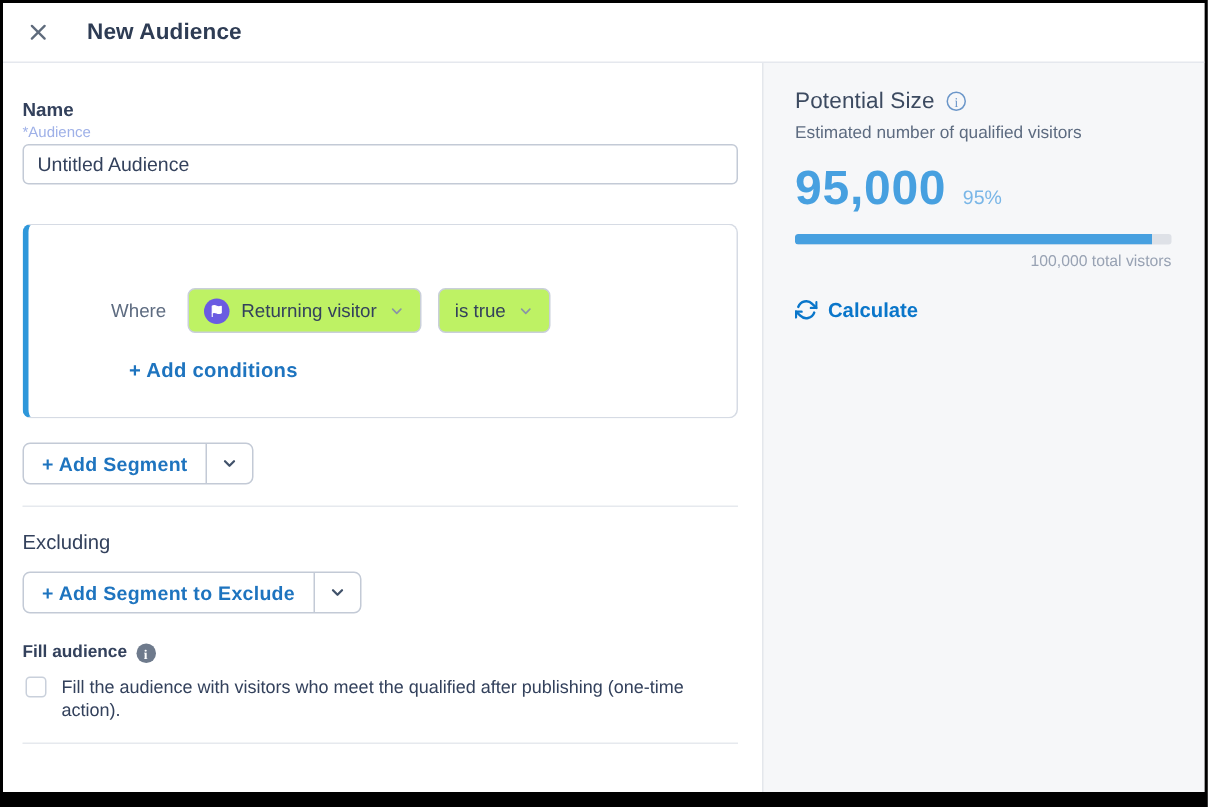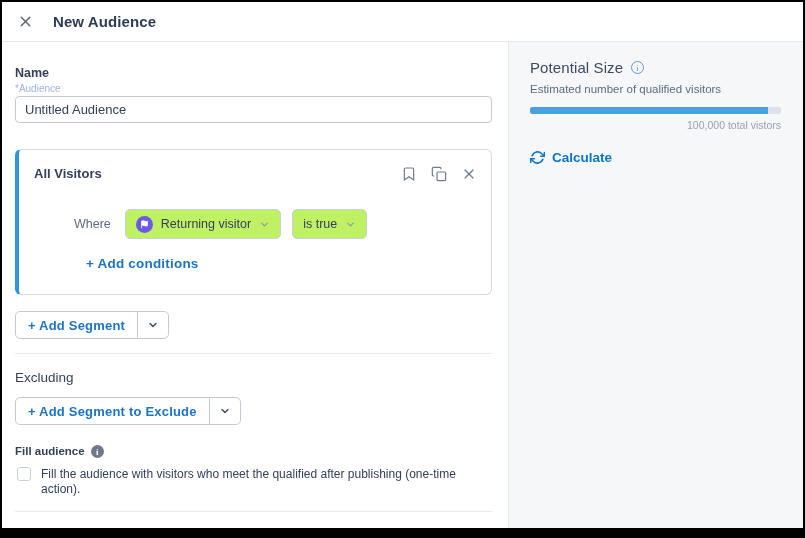--- a/index.html
+++ b/index.html
@@ -6,21 +6,21 @@
   html,body { background:#111; }
   body { font-family:"Liberation Sans", sans-serif; }
 
   .frame { position:relative; width:805px; height:538px; background:#000; overflow:hidden; }
   .screen { position:absolute; left:2px; top:2px; width:801px; height:526px; background:#fff; display:flex; flex-direction:column; overflow:hidden; }
 
   
   header { height:40px; flex:0 0 40px; display:flex; align-items:center; padding:0 14px; border-bottom:1px solid #e5e8ee; background:#fff; }
   .close-btn { width:18px; height:18px; color:#5f6b7c; cursor:pointer; display:flex; align-items:center; justify-content:center; }
   .close-btn svg { width:17px; height:17px; }
-  h1 { font-size:15px; font-weight:bold; color:#2e3c54; margin-left:19px; letter-spacing:.1px; }
+  h1 { font-size:15px; font-weight:bold; color:#2e3c54; margin-left:24px; letter-spacing:.1px; }
 
   .body { flex:1; display:flex; min-height:0; }
 
   
   .left-panel { width:506px; flex:0 0 506px; background:#fff; padding:24px 16px 0 13px; }
 
   .field-label { font-size:12.5px; font-weight:bold; color:#33415c; }
   .required { font-size:10px; color:#9fb1e8; margin-top:3px; }
   .name-input { width:100%; height:27px; margin-top:2px; border:1px solid #c3cad6; border-radius:4px; padding:0 9px; font-size:13px; color:#33415c; font-family:inherit; background:#fff; outline:none; }
 
@@ -101,42 +101,20 @@
 
       <div class="left-panel">
 
         <div class="name-section">
           <div class="field-label">Name</div>
           <div class="required">*Audience</div>
           <input class="name-input" type="text" value="Untitled Audience" style="">
         </div>
 
         <div class="segment-card">
-          <div class="card-header">
-            <span class="card-title">All Visitors</span>
-            <span class="card-icons">
-              <span class="icon-btn">
-                <svg viewBox="0 0 24 24" fill="none" stroke="currentColor" stroke-width="1.8" stroke-linejoin="round">
-                    <path d="M19 21l-7-5-7 5V5a2 2 0 0 1 2-2h10a2 2 0 0 1 2 2z"></path>
-                  </svg>
-              </span>
-              <span class="icon-btn">
-                <svg viewBox="0 0 24 24" fill="none" stroke="currentColor" stroke-width="1.8" stroke-linejoin="round">
-                    <rect x="9" y="9" width="13" height="13" rx="2"></rect>
-                    <path d="M5 15H4a2 2 0 0 1-2-2V4a2 2 0 0 1 2-2h9a2 2 0 0 1 2 2v1"></path>
-                  </svg>
-              </span>
-              <span class="icon-btn">
-                <svg viewBox="0 0 24 24" fill="none" stroke="currentColor" stroke-width="1.8" stroke-linecap="round">
-                    <line x1="18" y1="6" x2="6" y2="18"></line>
-                    <line x1="6" y1="6" x2="18" y2="18"></line>
-                  </svg>
-              </span>
-            </span>
-          </div>
 
           <div class="where-row">
             <span class="where-label">Where</span>
             <button class="pill">
               <span class="attr-badge">
                 <svg viewBox="0 0 24 24" fill="currentColor" stroke="currentColor" stroke-width="2" stroke-linejoin="round">
                     <path d="M4 15s1-1 4-1 5 2 8 2 4-1 4-1V3s-1 1-4 1-5-2-8-2-4 1-4 1z"></path>
                     <line x1="4" y1="22" x2="4" y2="15"></line>
                   </svg>
               </span>
@@ -201,20 +179,24 @@
         <hr class="divider">
 
       </div>
 
       <aside class="right-panel">
         <div class="ps-title-row">
           <h2 class="ps-title">Potential Size</h2>
           <span class="info-outline"></span>
         </div>
         <div class="ps-subtitle">Estimated number of qualified visitors</div>
+        <div class="ps-number-row">
+          <span class="ps-number">95,000</span>
+          <span class="ps-percent">95%</span>
+        </div>
         <div class="progress">
           <div class="progress-fill" style="width: 95%;"></div>
         </div>
         <div class="ps-total">100,000 total vistors</div>
         <button class="calculate">
           <span style="display:flex;">
             <svg viewBox="0 0 24 24" fill="none" stroke="currentColor" stroke-width="2.6" stroke-linecap="round" stroke-linejoin="round">
                 <polyline points="23 4 23 10 17 10"></polyline>
                 <polyline points="1 20 1 14 7 14"></polyline>
                 <path d="M3.51 9a9 9 0 0 1 14.85-3.36L23 10M1 14l4.64 4.36A9 9 0 0 0 20.49 15"></path>

